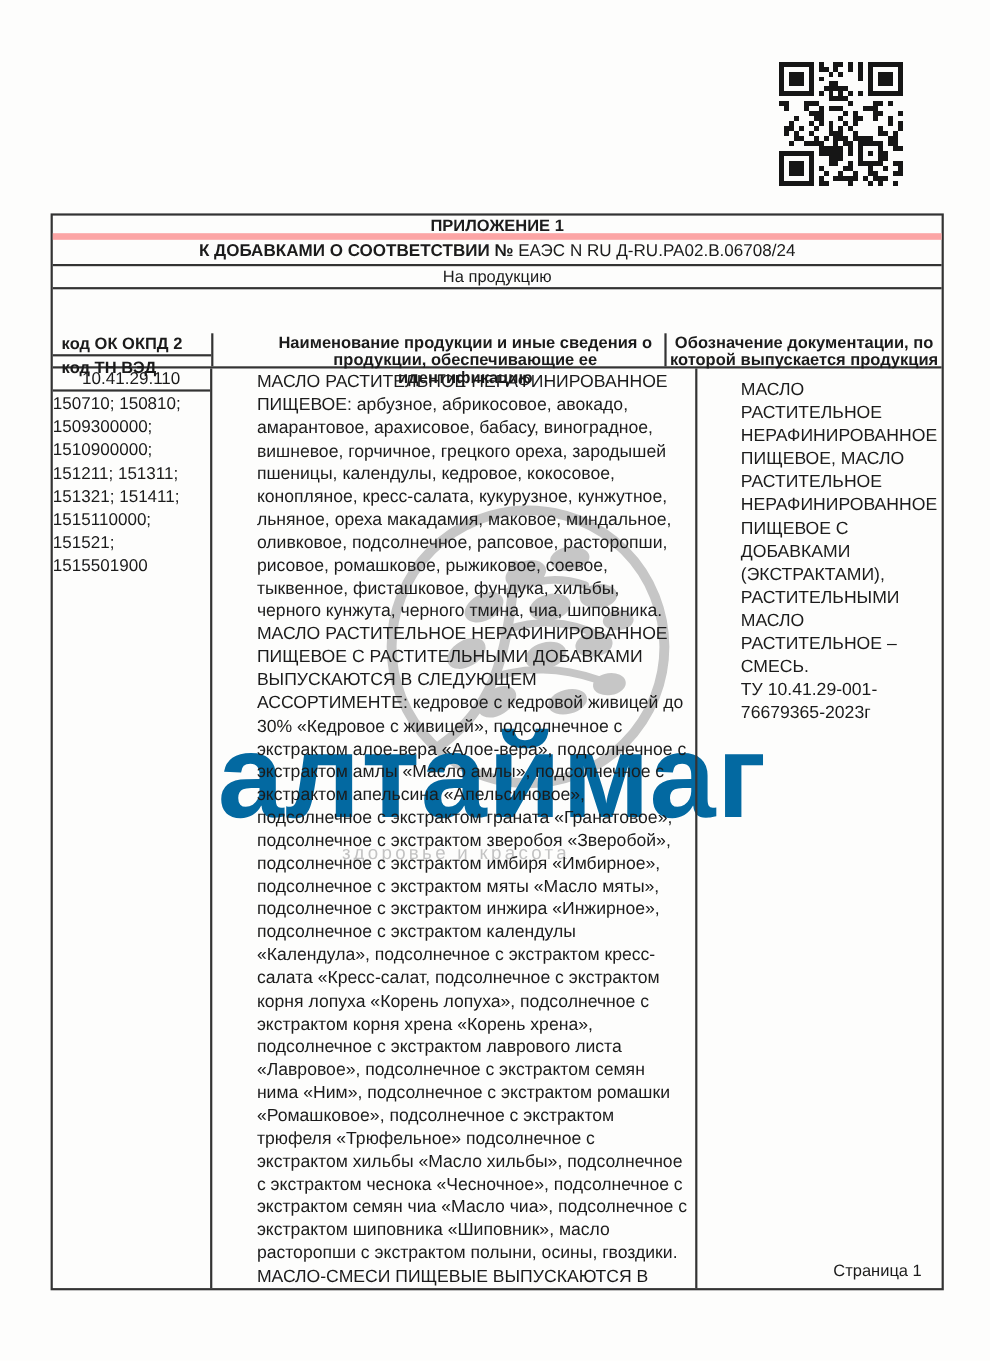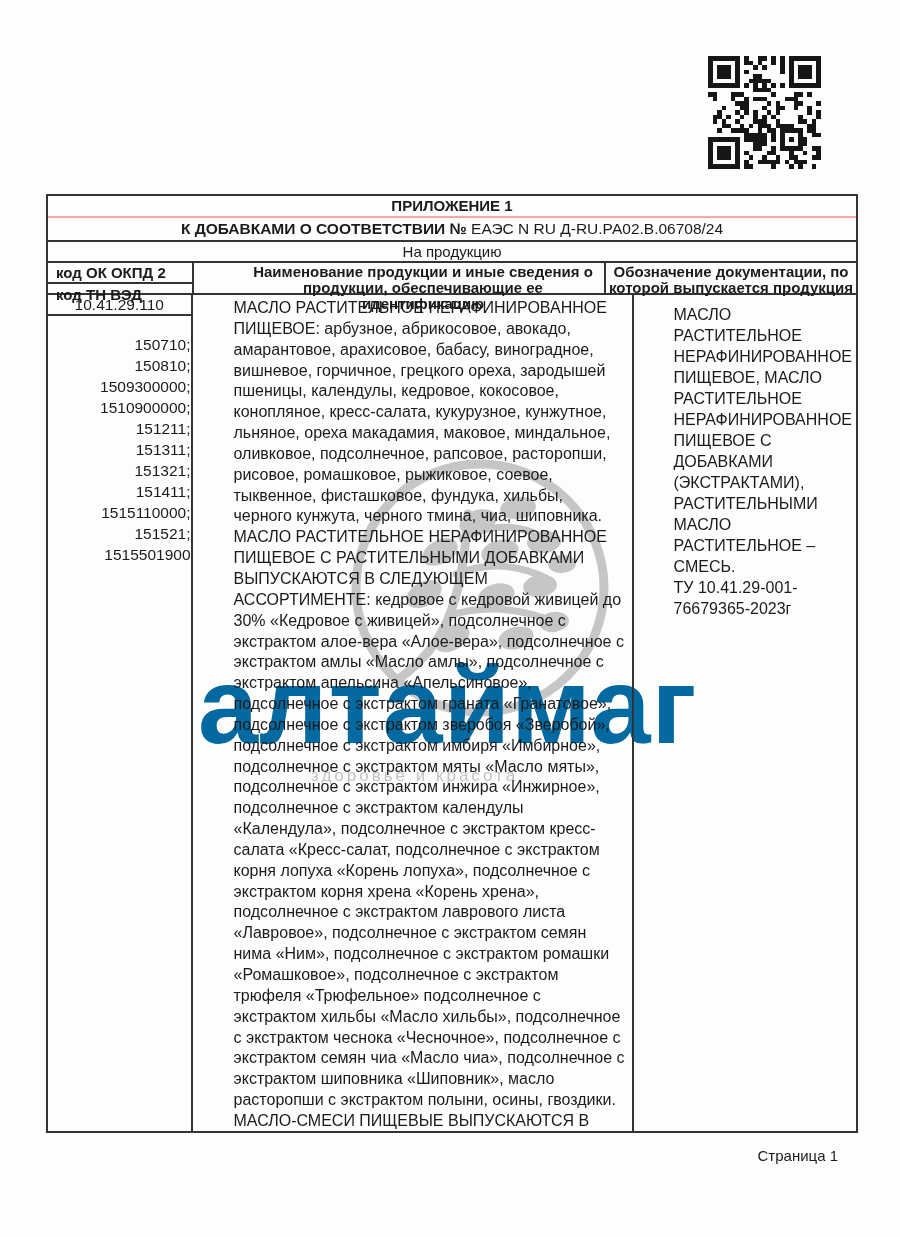--- a/index.html
+++ b/index.html
@@ -23,38 +23,38 @@
 
   
   .qr{position:absolute;left:706px;top:56px;width:117px;height:113px;z-index:3;}
   .qr svg{width:100%;height:100%;shape-rendering:crispEdges;}
 
   
   .doc-table{
     position:absolute;left:46px;top:194px;width:812px;z-index:2;
     border:2px solid #333;background:transparent;
   }
-  .rt1{height:22px;border-bottom:2px solid #fca5a5;text-align:center;
+  .rt1{height:22px;border-bottom:6px solid #fca5a5;text-align:center;
        font-weight:bold;font-size:15px;line-height:20px;}
   .rt2{height:24px;border-bottom:2px solid #333;text-align:center;
        font-size:15.5px;line-height:22px;white-space:nowrap;}
   .rt2 .b{font-weight:bold;}
   .rt3{height:21px;border-bottom:2px solid #333;text-align:center;
        font-size:15px;line-height:19px;}
-  .head-row{display:flex;height:32px;border-bottom:2px solid #333;font-weight:bold;}
+  .head-row{display:flex;height:32px;border-bottom:2px solid #333;font-weight:bold;margin-top:40px;}
   .hc1{width:146px;border-right:2px solid #333;display:flex;flex-direction:column;}
   .hc1a{height:21px;border-bottom:2px solid #333;padding-left:8px;font-size:15px;line-height:19px;}
   .hc1b{flex:1;padding-left:8px;padding-top:2px;font-size:15px;line-height:18px;}
   .hc2{width:412px;border-right:2px solid #333;text-align:center;
        font-size:15px;line-height:16px;padding-top:1px;padding-left:48px;}
   .hc3{flex:1;text-align:center;font-size:15px;line-height:16px;padding-top:1px;}
   .body-row{display:flex;height:836px;gap:33px;}
   .bc1{width:146px;border-right:2px solid #333;font-size:15.5px;}
   .okpd{height:21px;border-bottom:2px solid #333;text-align:center;line-height:20px;}
-  .tnved{padding-top:18px;text-align:right;line-height:21px;margin-left:36px;}
+  .tnved{padding-top:1px;text-align:left;line-height:21px;}
   .bc2{width:412px;border-right:2px solid #333;padding:3px 6px 0 8px;
        font-size:16px;line-height:20.85px;overflow:hidden;text-align:left;}
   .bc3{flex:1;padding:9px 4px 0 7px;font-size:16px;line-height:21px;}
 
   
   .footer{position:absolute;right:62px;top:1147px;font-size:15px;z-index:2;}
 </style>
 </head>
 <body>
 

